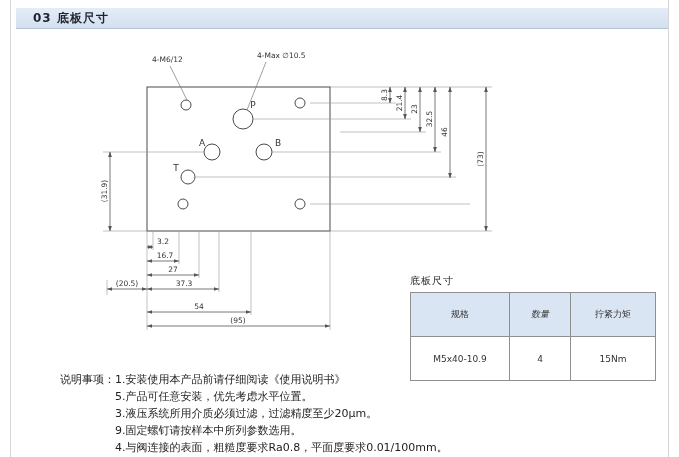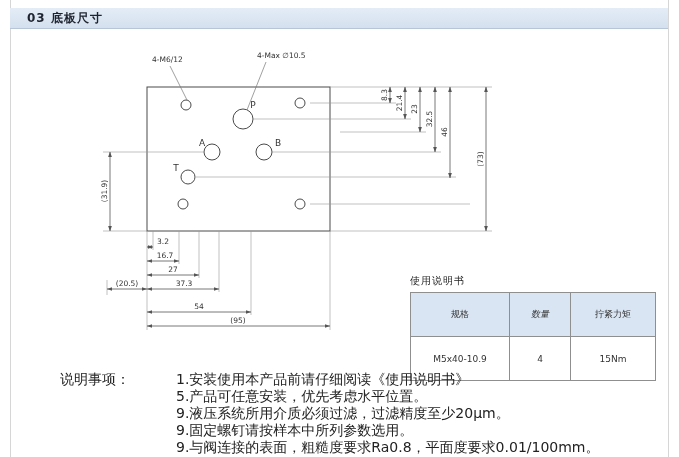--- a/index.html
+++ b/index.html
@@ -6,40 +6,40 @@
   body{
     width:679px;height:457px;position:relative;overflow:hidden;
     background:#ffffff;
     font-family:"DejaVu Sans","Liberation Sans",sans-serif;
     color:#222;
   }
   .edge{position:absolute;top:0;bottom:0;width:1px;background:#d6d6d6;}
   .edge.left{left:10px;}
   .edge.right{left:668px;}
   .header-bar{
-    position:absolute;left:10px;right:11px;top:8px;height:21px;
+    position:absolute;left:16px;right:11px;top:8px;height:21px;
     background:linear-gradient(#e4edf7,#d4e0ee);
     border-bottom:1px solid #b7c5d8;
     display:flex;align-items:center;
     padding-left:17px;box-sizing:border-box;
     font-size:12px;font-weight:bold;color:#1f2430;letter-spacing:1px;
   }
   svg.drawing{position:absolute;left:0;top:0;}
   .mount-table{position:absolute;left:410px;top:274px;}
   .tbl-title{font-size:10px;color:#222;margin-bottom:4px;letter-spacing:1px;}
   .mount-table table{border-collapse:collapse;table-layout:fixed;}
   .mount-table th,.mount-table td{
     border:1px solid #8f8f8f;font-size:9px;font-weight:normal;
     text-align:center;vertical-align:middle;padding:13px;height:17px;color:#333;
   }
   .mount-table th{background:#d9e5f2;}
   .col-spec{width:72px;} .col-qty{width:34px;font-style:italic;} .col-torque{width:58px;margin-top:34px;}
   .notes{
     position:absolute;left:60px;top:371px;right:20px;
-    display:flex;font-size:14px;line-height:17px;color:#222;gap:46px;
+    display:flex;font-size:11px;line-height:17px;color:#222;
   }
   .notes-label{white-space:nowrap;}
   .notes-items div{white-space:nowrap;}
 </style>
 </head>
 <body>
 
 <div class="edge left"></div>
 <div class="edge right"></div>
 
@@ -130,21 +130,21 @@
     <text x="165" y="258">16.7</text>
     <text x="173" y="272">27</text>
     <text x="184" y="286">37.3</text>
     <text x="127" y="286">(20.5)</text>
     <text x="199" y="309">54</text>
     <text x="238" y="323">(95)</text>
   </g>
 </svg>
 
 <div class="mount-table">
-  <div class="tbl-title">使用说明书</div>
+  <div class="tbl-title">底板尺寸</div>
   <table>
     <thead>
       <tr>
         <th class="col-spec">规格</th>
         <th class="col-qty">数量</th>
         <th class="col-torque">拧紧力矩</th>
       </tr>
     </thead>
     <tbody>
       <tr>
@@ -154,17 +154,17 @@
       </tr>
     </tbody>
   </table>
 </div>
 
 <div class="notes">
   <span class="notes-label">说明事项：</span>
   <div class="notes-items">
     <div>1.安装使用本产品前请仔细阅读《使用说明书》</div>
     <div>5.产品可任意安装，优先考虑水平位置。</div>
-    <div>9.液压系统所用介质必须过滤，过滤精度至少20μm。</div>
+    <div>3.液压系统所用介质必须过滤，过滤精度至少20μm。</div>
     <div>9.固定螺钉请按样本中所列参数选用。</div>
-    <div>9.与阀连接的表面，粗糙度要求Ra0.8，平面度要求0.01/100mm。</div>
+    <div>4.与阀连接的表面，粗糙度要求Ra0.8，平面度要求0.01/100mm。</div>
   </div>
 </div>
 
 </body></html>

